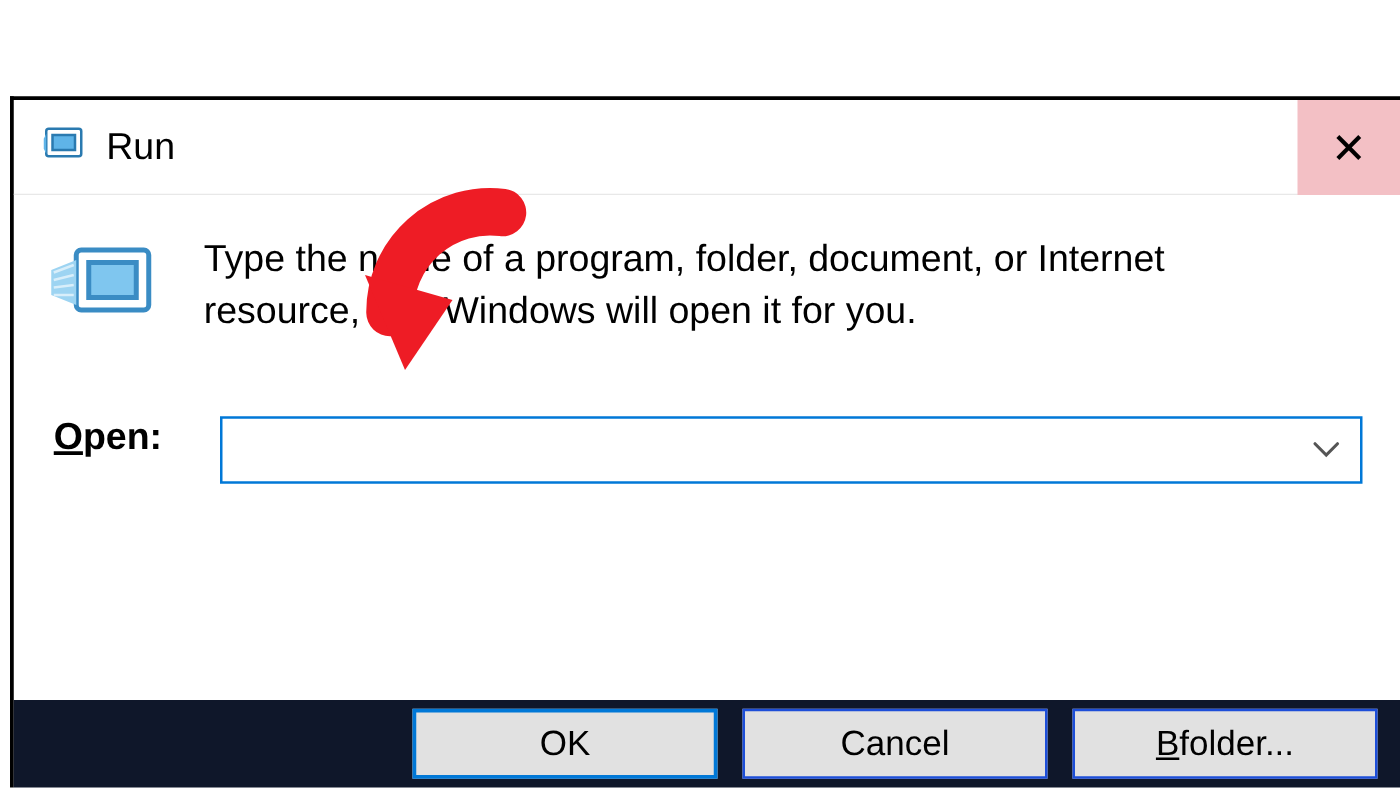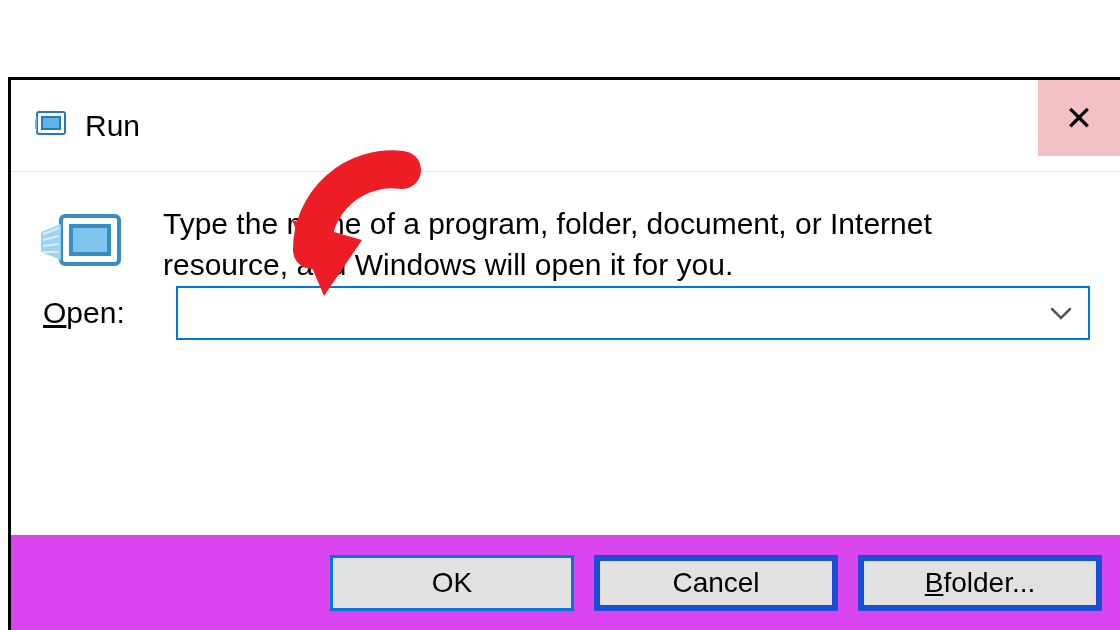--- a/index.html
+++ b/index.html
@@ -16,21 +16,21 @@
       left: 8px;
       top: 77px;
       width: 1112px;
       height: 553px;
       border: 3px solid #000;
       border-right: none;
       border-bottom: none;
       background: #fff;
     }
     .titlebar {
-      height: 92px;
+      height: 76px;
       display: flex;
       align-items: center;
       position: relative;
       border-bottom: 1px solid #e8e8e8;
     }
     .titlebar-icon {
       margin-left: 22px;
     }
     .title-text {
       margin-left: 16px;
@@ -69,21 +69,23 @@
     }
     .description {
       margin-left: 36px;
       font-size: 30px;
       line-height: 1.35;
       color: #000;
       max-width: 870px;
     }
     .row2 {
       display: flex;
-      align-items: center;
+      align-items: flex-start;
+      margin-top: 62px;
+      font-weight: bold;
     }
     .open-label {
       font-size: 30px;
       color: #000;
       width: 135px;
       padding-left: 2px;
     }
     .open-label .accel { text-decoration: underline; }
     .combo {
       flex: 1;
@@ -109,33 +111,33 @@
       top: 50%;
       transform: translateY(-50%);
       color: #555;
       font-size: 24px;
     }
     .footer {
       position: absolute;
       left: 0;
       bottom: 0;
       width: 100%;
-      height: 95px;
-      background: #d946ef;
+      height: 70px;
+      background: #0f172a;
       display: flex;
       align-items: center;
       justify-content: flex-end;
       padding-right: 18px;
       gap: 20px;
     }
     .btn {
       width: 244px;
       height: 56px;
       background: #e1e1e1;
-      border: 6px solid #1d4ed8;
+      border: 2px solid #1d4ed8;
       font-size: 28px;
       color: #000;
       display: flex;
       align-items: center;
       justify-content: center;
     }
     .btn.default {
       border: 3px solid #0078d7;
     }
     .btn .accel { text-decoration: underline; }

